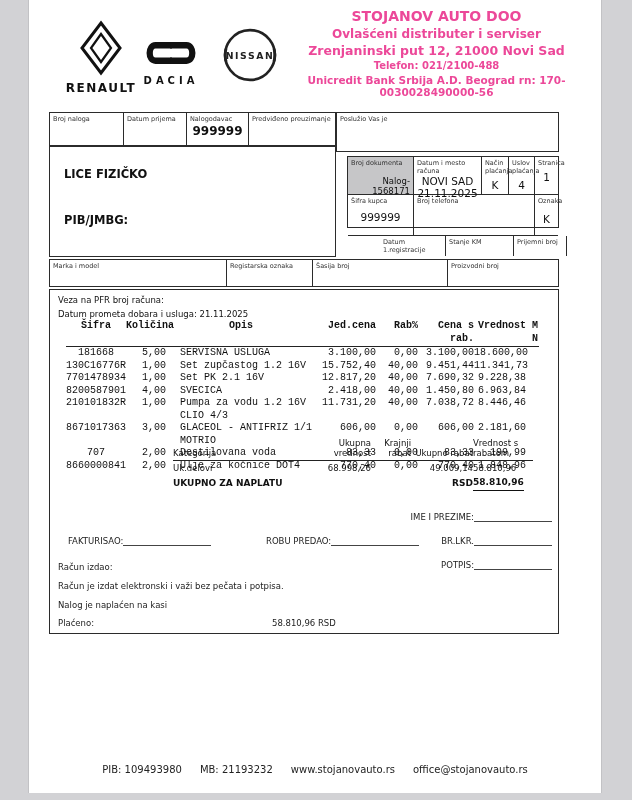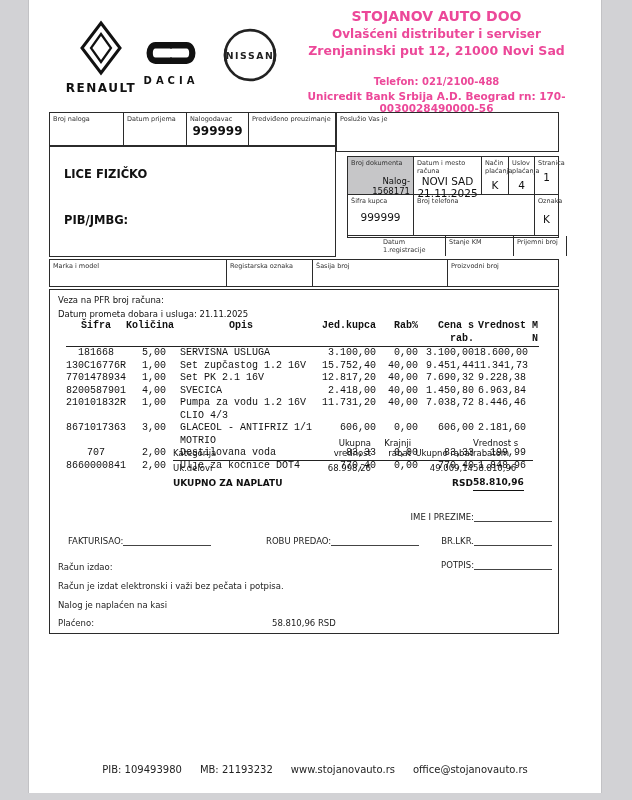--- a/index.html
+++ b/index.html
@@ -20,21 +20,21 @@
   .cellbr{border-right:1px solid #2b2b2b;box-sizing:border-box;}
   .b{font-weight:bold;}
   .small{font-size:8.5px;}
   
   .logo{position:absolute;text-align:center;}
   .logo .brandname{font-weight:bold;color:#111;}
   .company{position:absolute;left:250px;top:8px;width:315px;text-align:center;color:#ec4899;}
   .company .l1{font-size:14px;font-weight:bold;}
   .company .l2{font-size:12px;font-weight:bold;margin-top:3px;}
   .company .l3{font-size:12.5px;font-weight:bold;margin-top:2px;}
-  .company .l4{font-size:10px;font-weight:bold;margin-top:18px;}
+  .company .l4{font-size:10px;font-weight:bold;margin-top:2px;}
   .company .l5{font-size:10.5px;font-weight:bold;margin-top:3px;}
   
   .fcell{position:absolute;top:0;bottom:0;padding:2px 3px;box-sizing:border-box;}
   
   .itable{position:absolute;left:36px;top:319px;width:473px;font-size:10px;font-family:Liberation Mono, monospace;}
   .irow{display:flex;line-height:12.5px;}
   .ihead{font-weight:bold;border-bottom:1px solid #222;padding-bottom:1px;}
   .c-code{width:60px;text-align:center;}
   .c-qty{width:40px;text-align:right;}
   .c-desc{width:150px;text-align:left;padding-left:14px;box-sizing:border-box;}
@@ -119,21 +119,21 @@
   </div>
   <div class="box" style="left:307px;top:112px;width:223px;height:40px;">
     <div class="lbl" style="padding:2px 3px;">Poslužio Vas je</div>
   </div>
 
   <div class="box" style="left:20px;top:146px;width:287px;height:111px;">
     <div class="abs b" style="left:14px;top:20px;font-size:11.5px;">LICE FIZIČKO</div>
     <div class="abs b" style="left:14px;top:66px;font-size:11.5px;">PIB/JMBG:</div>
   </div>
 
-  <div class="box" style="left:318px;top:156px;width:212px;height:82px;">
+  <div class="box" style="left:318px;top:156px;width:212px;height:72px;">
 
     <div class="abs" style="left:0;top:0;width:210px;height:38px;border-bottom:1px solid #2b2b2b;box-sizing:border-box;">
       <div class="fcell cellbr" style="left:0;width:66px;background:#c6c6c8;">
         <div class="lbl">Broj dokumenta</div>
         <div style="font-size:8.5px;text-align:right;margin-top:9px;">Nalog-1568171</div>
       </div>
       <div class="fcell cellbr" style="left:66px;width:68px;">
         <div class="lbl">Datum i mesto računa</div>
         <div style="font-size:10.5px;text-align:center;line-height:12px;">NOVI SAD</div>
         <div style="font-size:10.5px;text-align:center;line-height:12px;">21.11.2025</div>
@@ -198,21 +198,21 @@
   <div class="box" style="left:20px;top:289px;width:510px;height:345px;">
 
     <div class="abs small" style="left:8px;top:5px;">Veza na PFR broj računa:</div>
     <div class="abs small" style="left:8px;top:19px;">Datum prometa dobara i usluga: 21.11.2025</div>
 
     <div class="itable" style="left:16px;top:30px;">
       <div class="irow ihead">
         <div class="c-code b">Šifra</div>
         <div class="c-qty b">Količina</div>
         <div class="c-desc hd b">Opis</div>
-        <div class="c-unit b">Jed.kupca</div>
+        <div class="c-unit b">Jed.cena</div>
         <div class="c-rab b">Rab%</div>
         <div class="c-price b">Cena s rab.</div>
         <div class="c-val b">Vrednost</div>
         <div class="c-mn b">M N</div>
       </div>
 
         <div class="irow">
           <div class="c-code">181668</div>
           <div class="c-qty">5,00</div>
           <div class="c-desc">SERVISNA USLUGA</div>

